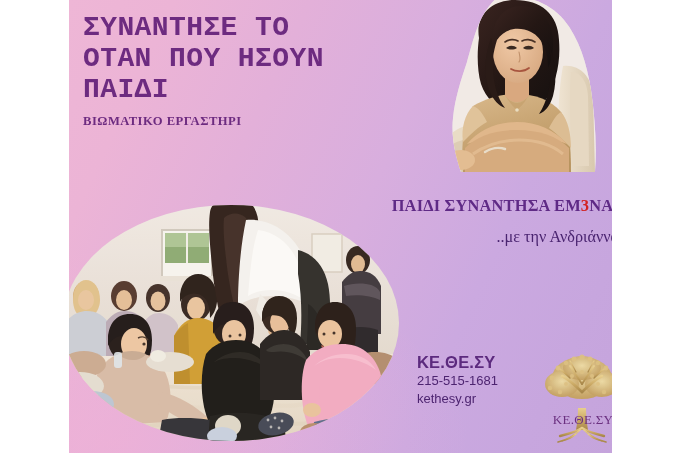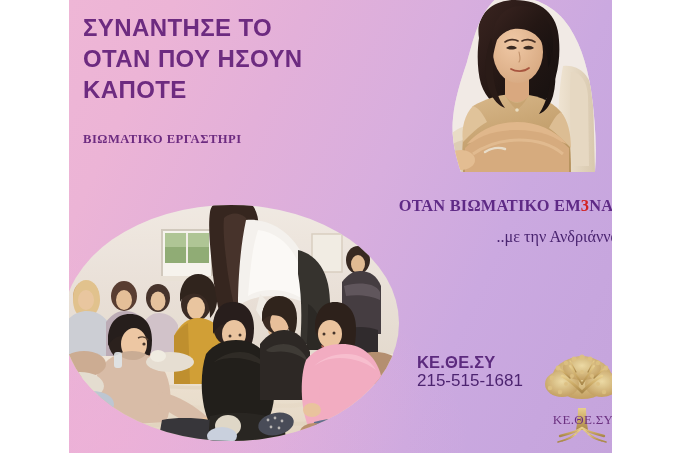--- a/index.html
+++ b/index.html
@@ -30,29 +30,29 @@
     content:"";position:absolute;inset:0;
     background:radial-gradient(120% 80% at 8% 98%, rgba(244,178,214,.55) 0%, rgba(244,178,214,0) 55%);
     pointer-events:none;
   }
 
   
   .headline{
     position:absolute;left:14px;top:12px;width:300px;z-index:6;
   }
   .headline .line{
-    font-family:Liberation Sans, sans-serif;
+    font-family:Liberation Mono, monospace;
     font-weight:700;
-    font-size:24px;
+    font-size:28px;
     line-height:31px;
     letter-spacing:.4px;
     color:#6d2b80;
   }
   .subtitle{
-    margin-top:27px;
+    margin-top:9px;
     font-family:"Liberation Serif", serif;
     font-weight:700;
     font-size:12.6px;
     letter-spacing:.5px;
     color:#6d2b80;
   }
 
   
   .portrait{
     position:absolute;left:352px;top:-6px;width:184px;height:178px;z-index:5;
@@ -89,21 +89,21 @@
   
   .contact{
     position:absolute;left:348px;top:353px;width:120px;z-index:8;
     font-family:"Liberation Sans", sans-serif;
   }
   .contact .org{
     font-weight:700;font-size:16.5px;letter-spacing:.2px;color:#5c2a7e;
     line-height:19px;
   }
   .contact .ln{
-    font-size:17px;color:#4d2470;line-height:17.5px;white-space:nowrap;
+    font-size:13px;color:#4d2470;line-height:17.5px;white-space:nowrap;
   }
 
   
   .logo{
     position:absolute;left:463px;top:348px;width:100px;height:100px;z-index:8;
   }
   .logo svg{display:block;width:100%;height:100%;}
   .logo .logo-text{
     position:absolute;left:5px;top:64px;width:92px;text-align:center;
     font-family:"Liberation Serif", serif;
@@ -113,21 +113,21 @@
 </head>
 <body>
 
 <div class="canvas">
 
   <div class="poster">
 
     <div class="headline">
       <div class="line">ΣΥΝΑΝΤΗΣΕ ΤΟ</div>
       <div class="line">ΟΤΑΝ ΠΟΥ ΗΣΟΥΝ</div>
-      <div class="line">ΚΑΠΟΤΕ</div>
+      <div class="line">ΠΑΙΔΙ</div>
       <div class="subtitle">ΒΙΩΜΑΤΙΚΟ ΕΡΓΑΣΤΗΡΙ</div>
     </div>
 
     <div class="portrait">
       <svg viewBox="0 0 184 178" xmlns="http://www.w3.org/2000/svg">
         <defs>
           <clipPath id="pclip">
             <path d="M78,2 C104,0 128,8 143,26 C158,44 166,70 170,96
                      C174,124 176,152 174,178 L40,178
                      C34,160 30,142 32,124 C34,104 40,86 46,68
@@ -216,21 +216,21 @@
           <ellipse cx="40" cy="166" rx="14" ry="10" fill="#e3bd92"></ellipse>
 
           <path d="M64,158 C70,154 78,153 84,155" stroke="#e8dcc8" stroke-width="2.4" fill="none" stroke-linecap="round"></path>
 
           <circle cx="96" cy="116" r="1.8" fill="#e9dcc0"></circle>
         </g>
       </svg>
     </div>
 
     <div class="tagline">
-      <div class="t1"><span>ΟΤΑΝ ΒΙΩΜΑΤΙΚΟ ΕΜ</span><span class="hl">3</span><span>ΝΑ!</span></div>
+      <div class="t1"><span>ΠΑΙΔΙ ΣΥΝΑΝΤΗΣΑ ΕΜ</span><span class="hl">3</span><span>ΝΑ!</span></div>
       <div class="t2">..με την Ανδριάννα</div>
     </div>
 
     <div class="photo-oval">
       <svg viewBox="0 0 338 238" xmlns="http://www.w3.org/2000/svg">
         <defs>
           <clipPath id="oval">
               <ellipse cx="169" cy="119" rx="168" ry="118"></ellipse>
             </clipPath>
           <linearGradient id="wallg" x1="0" y1="0" x2="0" y2="1">
@@ -393,20 +393,21 @@
 
           <ellipse cx="169" cy="119" rx="168" ry="118" fill="none"></ellipse>
           <rect x="0" y="0" width="338" height="238" fill="#fff1e2" opacity="0.06"></rect>
         </g>
       </svg>
     </div>
 
     <div class="contact">
       <div class="org">ΚΕ.ΘΕ.ΣΥ</div>
       <div class="ln">215-515-1681</div>
+      <div class="ln">kethesy.gr</div>
     </div>
 
     <div class="logo">
       <svg viewBox="0 0 100 100" xmlns="http://www.w3.org/2000/svg">
         <defs>
           <linearGradient id="treeg" x1="0" y1="0" x2="0" y2="1">
             <stop offset="0%" stop-color="#e8cf8e"></stop>
             <stop offset="55%" stop-color="#c9a763"></stop>
             <stop offset="100%" stop-color="#a8874a"></stop>
           </linearGradient>

